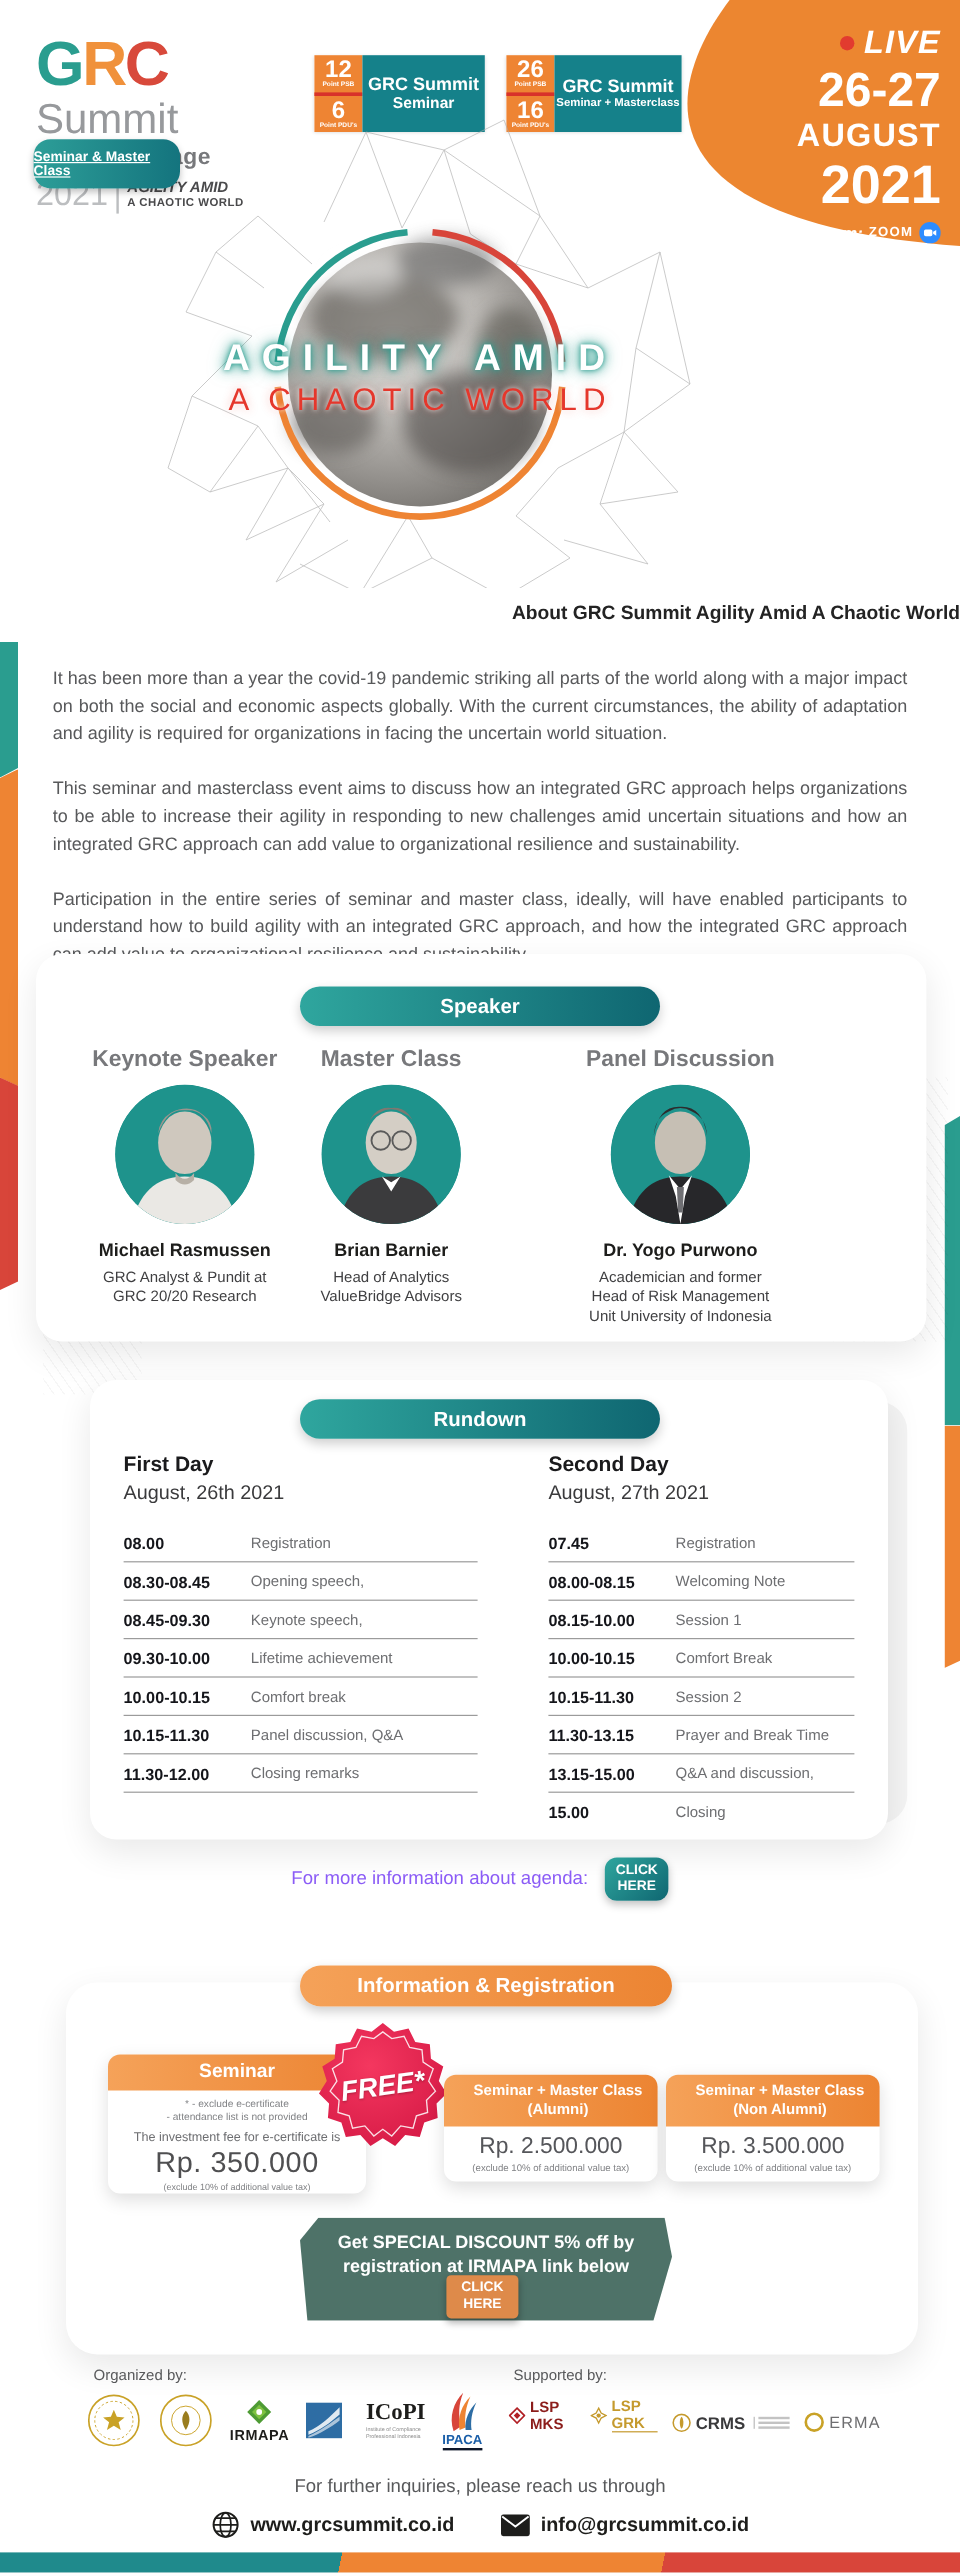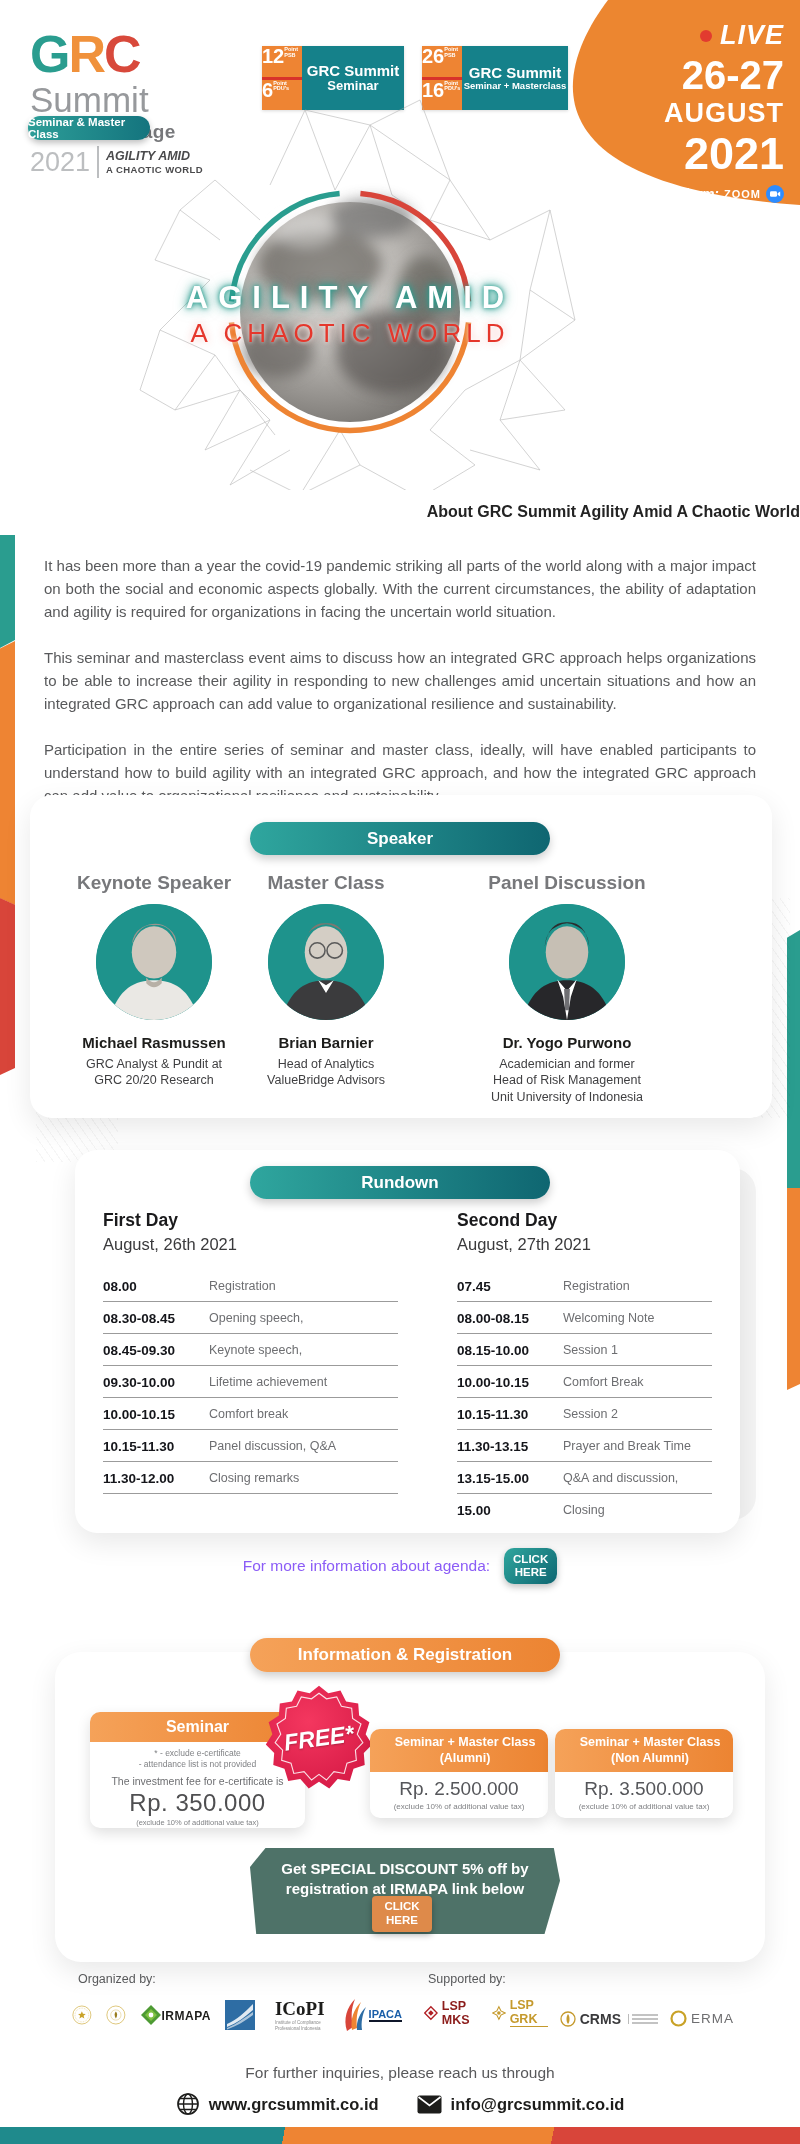--- a/index.html
+++ b/index.html
@@ -22,21 +22,21 @@
   .logo-year{font-size:27px;color:#BCBEC0;line-height:1;}
   .logo-sep{width:2px;height:32px;background:#BCBEC0;margin:0 7px;}
   .logo-theme1{font-size:12.5px;font-style:italic;font-weight:bold;color:#4A4A4C;line-height:1.2;}
   .logo-theme2{font-size:9.5px;font-weight:bold;color:#4A4A4C;letter-spacing:.4px;}
 
   
   .badge{top:46px;height:64px;display:flex;box-shadow:0 1px 3px rgba(0,0,0,.15);}
   .badge1{left:262px;width:142px;}
   .badge2{left:422px;width:146px;}
   .badge-left{width:40px;background:#EE8433;color:#fff;display:flex;flex-direction:column;}
-  .badge-cell{flex:1;display:flex;align-items:flex-start;justify-content:center;line-height:1;}
+  .badge-cell{flex:1;display:flex;flex-direction:column;align-items:center;justify-content:center;line-height:1;}
   .badge-num{font-size:20px;font-weight:bold;}
   .badge-pts{font-size:5.5px;font-weight:bold;margin-top:1px;}
   .badge-div{height:3px;background:#D8322A;}
   .badge-right{flex:1;background:#15818A;color:#fff;display:flex;flex-direction:column;align-items:center;justify-content:center;text-align:center;line-height:1.15;}
   .badge-title{font-size:15px;font-weight:bold;}
   .badge-sub{font-size:13px;font-weight:bold;}
   .badge-sub.small{font-size:9.5px;}
 
   
   .live-blob{right:0;top:0;width:280px;height:210px;}
@@ -45,23 +45,23 @@
   .live-dot{width:12px;height:12px;border-radius:50%;background:#E23B2F;display:inline-block;}
   .live-word{font-size:27px;font-weight:bold;font-style:italic;letter-spacing:1px;}
   .live-dates{font-size:40px;font-weight:bold;margin-top:6px;letter-spacing:0px;}
   .live-month{font-size:27px;font-weight:bold;margin-top:5px;letter-spacing:1px;}
   .live-year{font-size:45px;font-weight:bold;margin-top:4px;}
   .live-platform{display:flex;align-items:center;justify-content:flex-end;gap:5px;margin-top:9px;}
   .plat-label{font-size:14px;font-weight:bold;font-style:italic;}
   .plat-name{font-size:11px;font-weight:bold;letter-spacing:1px;text-transform:uppercase;}
 
   
-  .type-pill{left:28px;top:116px;width:122px;height:24px;border-radius:14px;
+  .type-pill{left:28px;top:116px;width:122px;height:41px;border-radius:14px;
     background:linear-gradient(90deg,#2D9E98,#14747E);color:#fff;font-size:11.5px;font-weight:bold;
-    display:flex;align-items:center;justify-content:center;box-shadow:0 3px 6px rgba(0,0,0,.25);}
+    display:flex;align-items:center;justify-content:center;box-shadow:0 3px 6px rgba(0,0,0,.25);text-decoration:underline;}
 
   
   .hero{left:120px;top:90px;width:460px;height:400px;}
   .hero-title1{left:0;top:190px;width:100%;text-align:center;color:#fff;font-size:31px;font-weight:bold;
     letter-spacing:10px;text-shadow:0 0 4px #2A9D8F,0 0 9px rgba(42,157,143,.85),0 0 14px rgba(42,157,143,.6);}
   .hero-title2{left:0;top:228px;width:100%;text-align:center;color:#E5372C;font-size:26px;font-weight:400;
     letter-spacing:5px;text-shadow:0 0 4px rgba(255,255,255,.9),0 0 8px rgba(230,60,45,.35);}
 
   
   .about-heading{left:0;top:503px;width:100%;text-align:right;font-size:16px;font-weight:bold;color:#232323;}
@@ -136,21 +136,21 @@
   .disc-line{font-size:15px;font-weight:bold;line-height:1.35;}
   .disc-btn{left:372px;top:1896px;width:60px;background:#DE8A4A;border-radius:4px;color:#fff;
     font-size:11.5px;font-weight:bold;text-align:center;line-height:1.2;padding:4px 0;
     box-shadow:0 3px 6px rgba(0,0,0,.3);cursor:pointer;}
 
   
   .org-label{left:78px;top:1972px;font-size:12.5px;color:#58595B;}
   .sup-label{left:428px;top:1972px;font-size:12.5px;color:#58595B;}
   .logo-row-org{left:72px;top:1992px;width:330px;display:flex;align-items:center;gap:14px;}
   .logo-row-sup{left:424px;top:1998px;width:310px;display:flex;align-items:flex-end;gap:12px;}
-  .mini{display:flex;flex-direction:row;align-items:center;line-height:1;}
+  .mini{display:flex;flex-direction:column;align-items:center;line-height:1;}
   .irmapa-txt{font-size:12px;font-weight:bold;color:#1d1d1b;margin-top:2px;letter-spacing:.5px;}
   .icopi-wrap{display:flex;align-items:center;gap:20px;}
   .icopi-txt{font-size:19px;font-weight:bold;color:#1d1d1b;font-family:"Liberation Serif",serif;}
   .icopi-sub{font-size:4.5px;color:#8a8a8a;line-height:1.3;}
   .ipaca-txt{font-size:11px;font-weight:bold;color:#1A5EA8;border-bottom:2px solid #0f172a;margin-top:1px;}
   .supp{display:flex;align-items:center;gap:4px;}
   .mks-txt{font-size:12.5px;font-weight:bold;color:#8C1D1B;}
   .grk-txt{font-size:12.5px;font-weight:bold;color:#C59A2D;border-bottom:1px solid #C59A2D;}
   .crms-txt{font-size:14px;font-weight:bold;color:#3A3A3C;}
   .crms-bars{display:flex;flex-direction:column;gap:2px;margin-left:3px;padding-left:3px;border-left:1px solid #bbb;}

